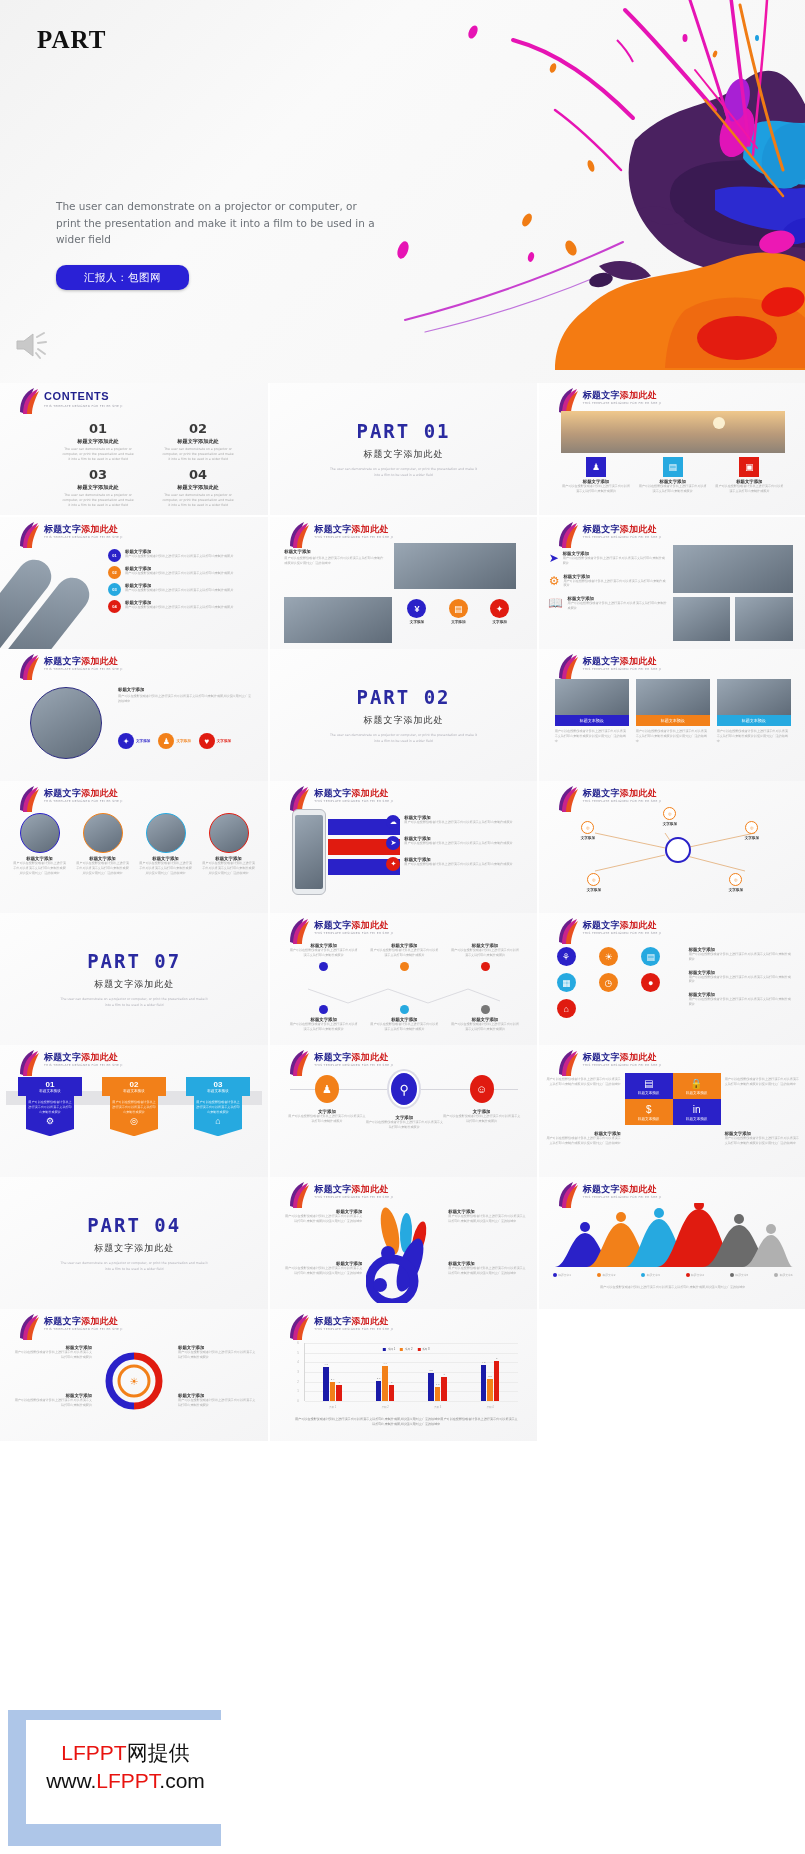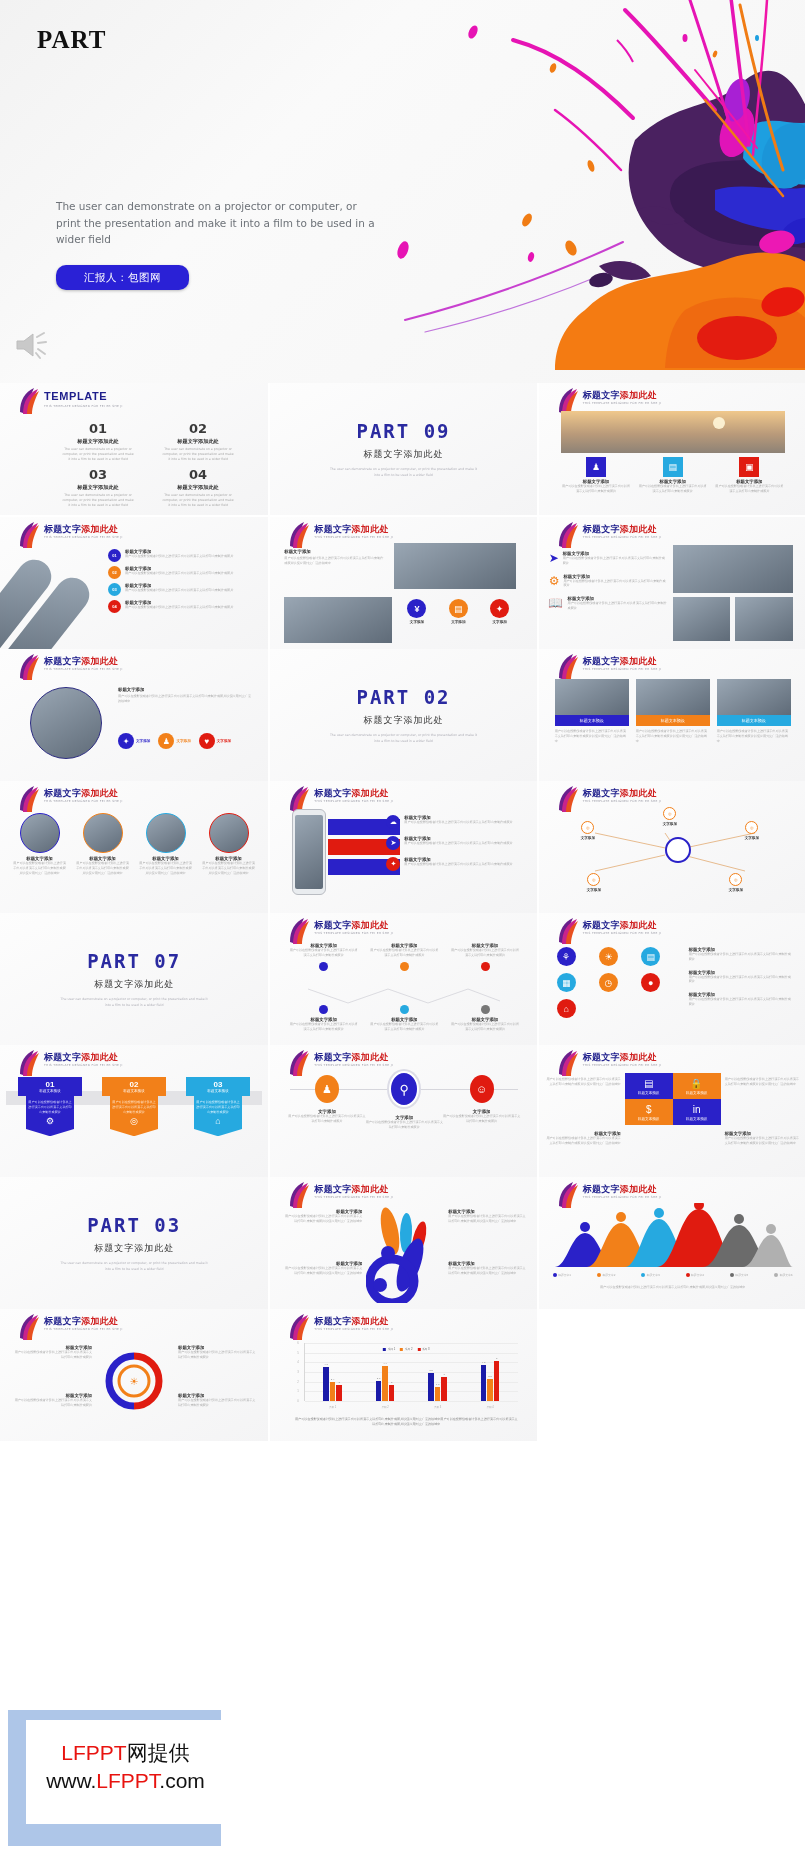--- a/index.html
+++ b/index.html
@@ -180,21 +180,21 @@
   <div class="row">
 
     <div class="cell">
       <div class="sl-head">
         <svg class="sl-brush" viewBox="0 0 22 26">
           <path d="M2 24 C2 12 7 4 16 0 C12 9 9 16 8 26 Z" fill="#6b1f8c"></path>
           <path d="M5 26 C5 14 10 5 20 1 C15 10 12 18 11 26 Z" fill="#c8238c"></path>
           <path d="M9 26 C9 16 13 8 21 3 C17 11 14 19 14 26 Z" fill="#e8501f"></path>
         </svg>
         <div class="sl-h-txt">
-          <div class="contents-title">TEMPLATE</div>
+          <div class="contents-title">CONTENTS</div>
           <div class="sl-sub">THIS TEMPLATE DESIGNED FOR FEI ER SHE JI</div>
         </div>
       </div>
       <div style="position:absolute;left:48px;top:38px;width:200px;display:flex;flex-wrap:wrap;">
         <div style="width:100px;text-align:center;">
           <div class="num">01</div>
           <div class="num-t">标题文字添加此处</div>
           <div class="tiny" style="margin-top:2px;padding:0 14px;">The user can demonstrate on a projector or computer, or print the presentation and make it into a film to be used in a wider field</div>
         </div>
         <div style="width:100px;text-align:center;">
@@ -210,21 +210,21 @@
         <div style="width:100px;text-align:center;margin-top:6px;">
           <div class="num">04</div>
           <div class="num-t">标题文字添加此处</div>
           <div class="tiny" style="margin-top:2px;padding:0 14px;">The user can demonstrate on a projector or computer, or print the presentation and make it into a film to be used in a wider field</div>
         </div>
       </div>
     </div>
 
     <div class="cell">
       <div class="part">
-        <div class="part-big">PART 09</div>
+        <div class="part-big">PART 01</div>
         <div class="part-sub">标题文字添加此处</div>
         <div class="part-en">The user can demonstrate on a projector or computer, or print the presentation and make it into a film to be used in a wider field</div>
       </div>
     </div>
 
     <div class="cell">
       <div class="sl-head">
         <svg class="sl-brush" viewBox="0 0 22 26">
           <path d="M2 24 C2 12 7 4 16 0 C12 9 9 16 8 26 Z" fill="#6b1f8c"></path>
           <path d="M5 26 C5 14 10 5 20 1 C15 10 12 18 11 26 Z" fill="#c8238c"></path>
@@ -802,21 +802,21 @@
       <div style="position:absolute;left:186px;top:86px;width:76px;">
           <div class="tiny-h">标题文字添加</div>
           <div class="tiny">用户可以在投影仪或者计算机上进行演示也可以将演示文稿打印出来制作成胶片以便应用到更广泛的领域中</div>
         </div>
     </div>
   </div>
 
   <div class="row">
     <div class="cell">
       <div class="part">
-        <div class="part-big">PART 03</div>
+        <div class="part-big">PART 04</div>
         <div class="part-sub">标题文字添加此处</div>
         <div class="part-en">The user can demonstrate on a projector or computer, or print the presentation and make it into a film to be used in a wider field</div>
       </div>
     </div>
 
     <div class="cell">
       <div class="sl-head">
         <svg class="sl-brush" viewBox="0 0 22 26">
             <path d="M2 24 C2 12 7 4 16 0 C12 9 9 16 8 26 Z" fill="#6b1f8c"></path>
             <path d="M5 26 C5 14 10 5 20 1 C15 10 12 18 11 26 Z" fill="#c8238c"></path>

